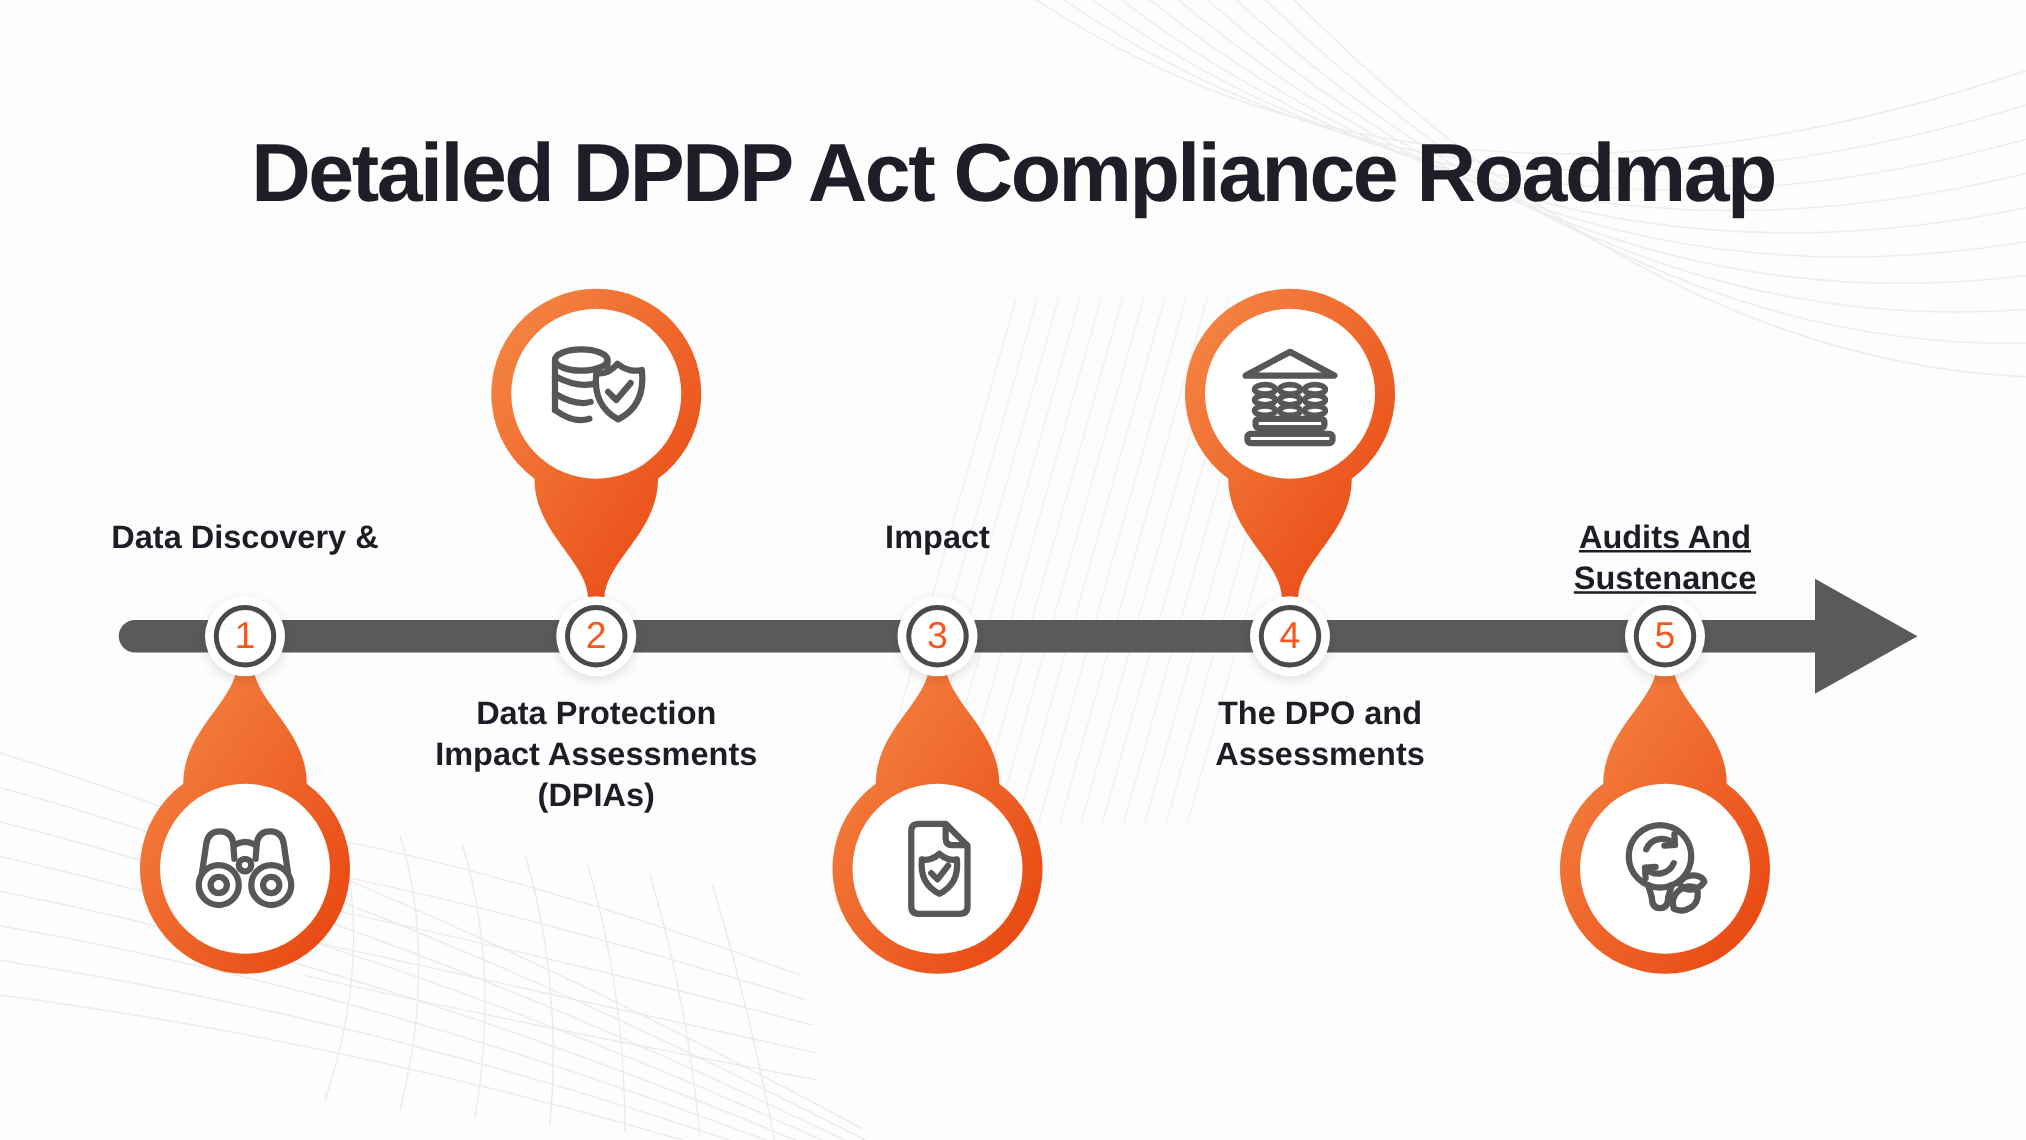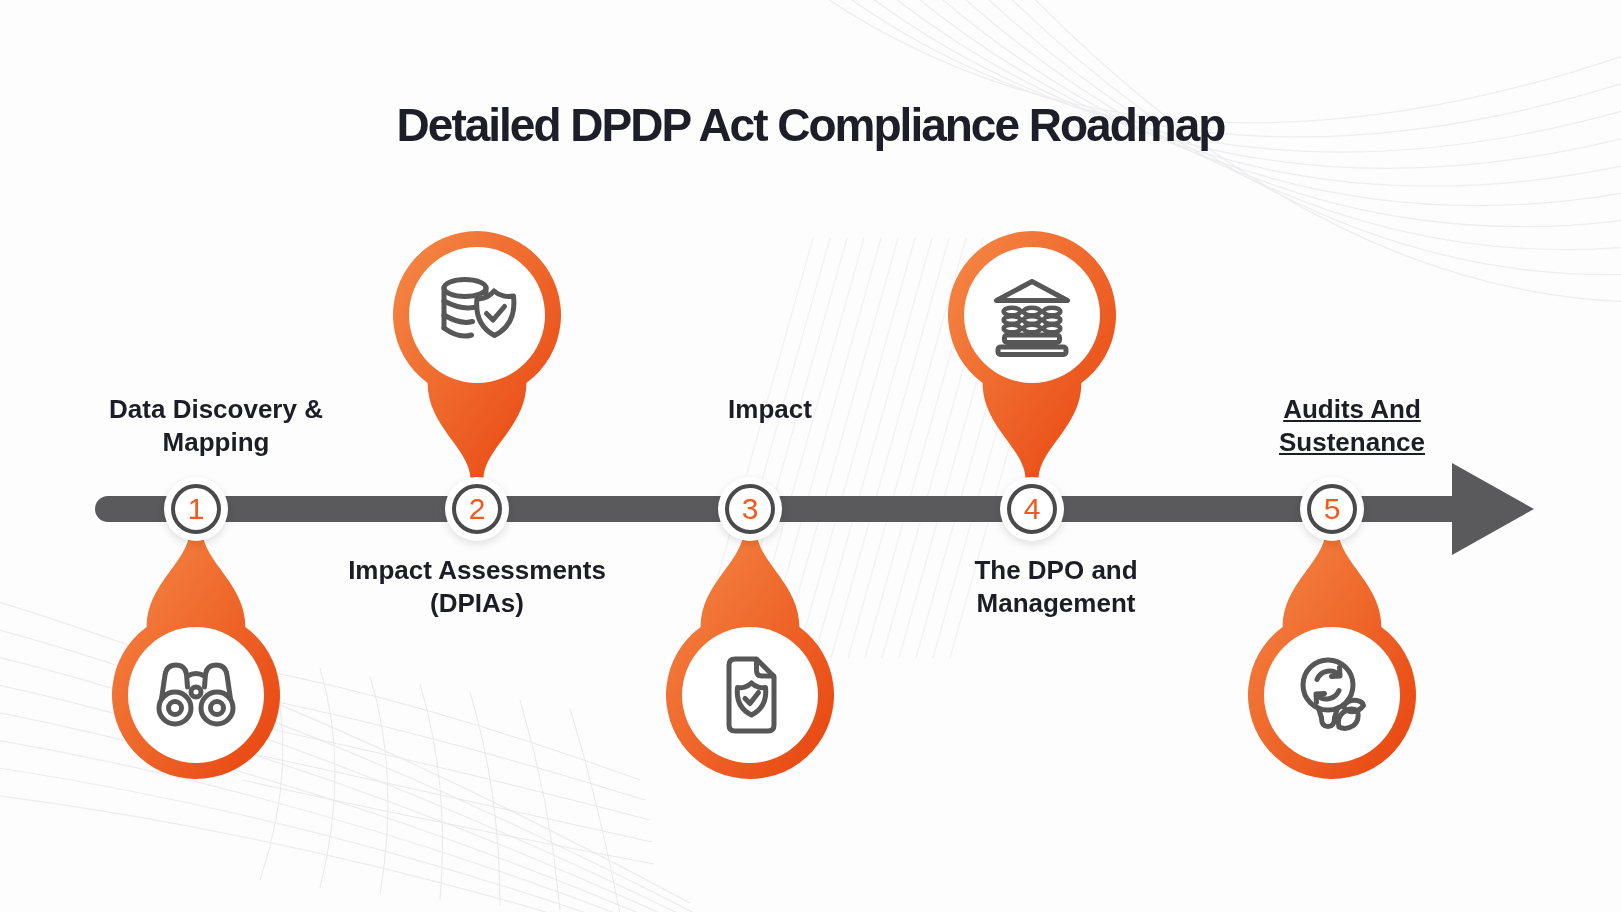--- a/index.html
+++ b/index.html
@@ -3,21 +3,21 @@
 <meta charset="utf-8">
 <style>
   html,body{margin:0;padding:0;background:#ffffff;}
   .canvas{
     position:relative;width:1621px;height:912px;overflow:hidden;
     background:#fdfdfe;font-family:"Liberation Sans", sans-serif;
   }
   .decor{position:absolute;left:0;top:0;z-index:0;}
   .title{
     position:absolute;left:0;top:54px;width:100%;text-align:center;z-index:5;
-    font-size:46px;line-height:80px;font-weight:bold;letter-spacing:-2px;color:#1E1E28;
+    font-size:66px;line-height:80px;font-weight:bold;letter-spacing:-2px;color:#1E1E28;
   }
   
   .bar{
     position:absolute;left:95px;top:496px;width:1357px;height:26px;z-index:2;
     background:#5A5A5C;border-radius:13px 0 0 13px;
   }
   .arrowhead{
     position:absolute;left:1452px;top:463px;width:0;height:0;z-index:2;
     border-top:46px solid transparent;border-bottom:46px solid transparent;
     border-left:82px solid #5A5A5C;
@@ -40,21 +40,21 @@
   .badge-ring{
     width:42px;height:42px;border:4px solid #4A4A4C;border-radius:50%;
     display:flex;align-items:center;justify-content:center;
     font-size:30px;line-height:30px;color:#F4581C;
   }
   
   .label{
     position:absolute;transform:translateX(-50%);text-align:center;z-index:4;
     font-size:26px;line-height:33px;font-weight:600;color:#1D1D26;white-space:nowrap;
   }
-  .label-above{top:393px;margin-left:20px;}
+  .label-above{top:413px;}
   .label-below{top:554px;}
   .label-m1{left:196px;} .label-m2{left:477px;} .label-m3{left:750px;}
   .label-m4{left:1056px;} .label-m5{left:1332px;text-decoration:underline;}
 </style>
 </head>
 <body>
 
 <div class="canvas">
 
   <svg width="0" height="0" style="position:absolute" aria-hidden="true">
@@ -218,31 +218,31 @@
   </div>
   <div class="badge badge-m4">
     <div class="badge-ring">4</div>
   </div>
   <div class="badge badge-m5">
     <div class="badge-ring">5</div>
   </div>
 
   <div class="label label-above label-m1">
     <div>Data Discovery &amp;</div>
-    <div>Mapping</div>
   </div>
   <div class="label label-below label-m2">
+    <div>Data Protection</div>
     <div>Impact Assessments</div>
     <div>(DPIAs)</div>
   </div>
   <div class="label label-above label-m3">
     <div>Impact</div>
   </div>
   <div class="label label-below label-m4">
     <div>The DPO and</div>
-    <div>Management</div>
+    <div>Assessments</div>
   </div>
   <div class="label label-above label-m5">
     <div>Audits And</div>
     <div>Sustenance</div>
   </div>
 
 </div>
 
 </body></html>

